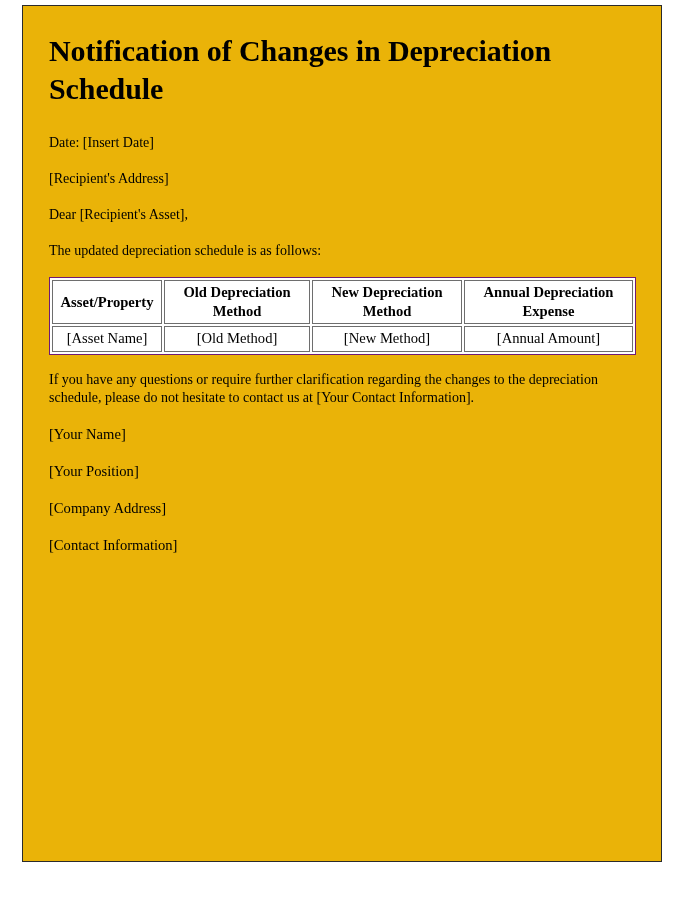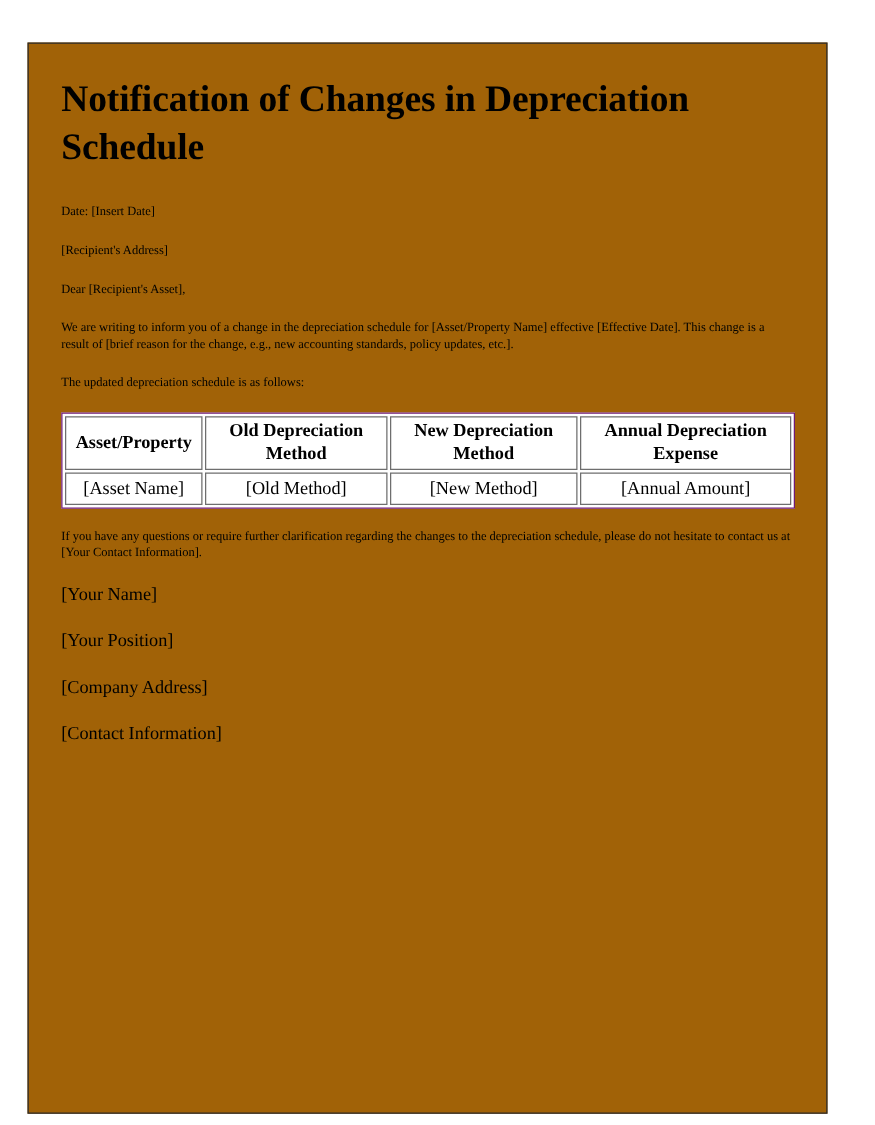--- a/index.html
+++ b/index.html
@@ -12,47 +12,47 @@
     height: 900px;
     font-family: "Liberation Serif", "DejaVu Serif", serif;
     color: #000000;
     overflow: hidden;
   }
 
   
   .page-frame {
     position: absolute;
     left: 22px;
-    top: 34px;
+    top: 5px;
     width: 640px;
     height: 857px;
     border: 1px solid #2b2b2b;
     box-sizing: border-box;
-    background: #a16207;
+    background: #eab308;
   }
 
   .page-inner {
     padding: 26px 26px 0 26px;
     box-sizing: border-box;
     width: 100%;
   }
 
   
   .doc-title {
     font-size: 30px;
     font-weight: bold;
     line-height: 1.26;
     margin: 0 0 26px 0;
     letter-spacing: -0.1px;
     width: 560px;
   }
 
   
   .para {
-    font-size: 10px;
+    font-size: 14px;
     line-height: 1.30;
     margin: 0 0 18px 0;
     width: 585px;
     text-align: left;
   }
   .para.tight {
     margin-bottom: 17px;
   }
 
   
@@ -102,21 +102,20 @@
 
     <h1 class="doc-title">Notification of Changes in Depreciation Schedule</h1>
 
     <p class="para">Date: [Insert Date]</p>
 
 
     <p class="para">[Recipient's Address]</p>
 
     <p class="para">Dear [Recipient's Asset],</p>
 
-    <p class="para">We are writing to inform you of a change in the depreciation schedule for [Asset/Property Name] effective [Effective Date]. This change is a result of [brief reason for the change, e.g., new accounting standards, policy updates, etc.].</p>
 
     <p class="para tight">The updated depreciation schedule is as follows:</p>
 
     <table class="schedule">
       <colgroup>
         <col class="c1">
           <col class="c2">
           <col class="c3">
           <col class="c4">
       </colgroup>

